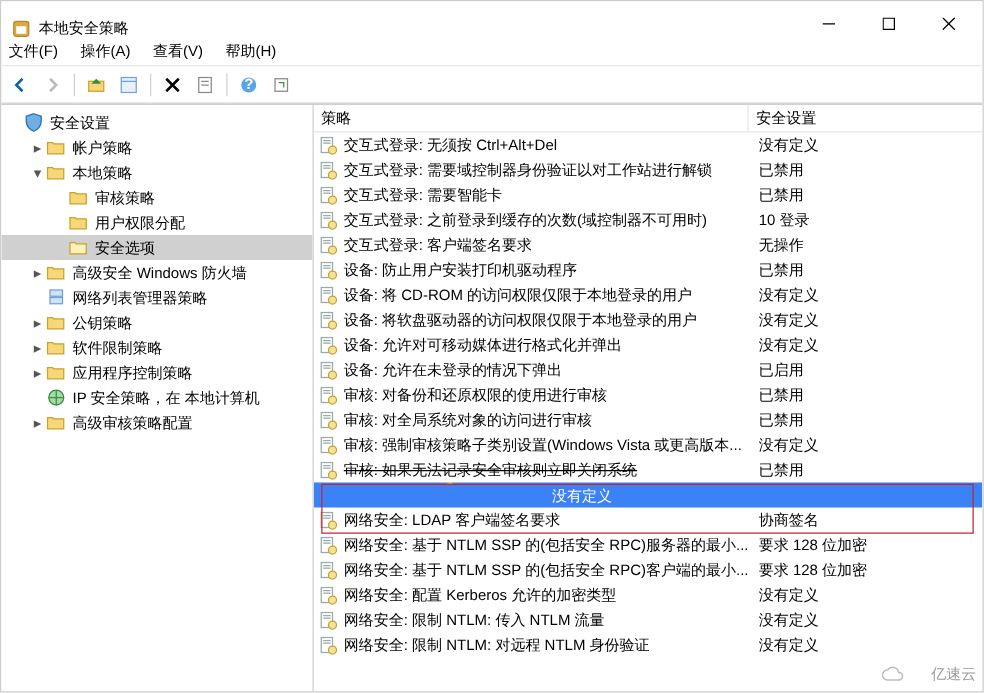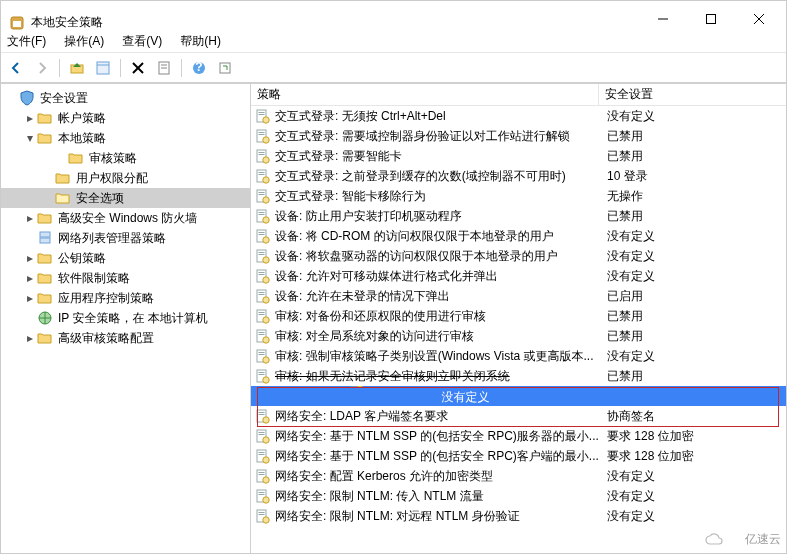--- a/index.html
+++ b/index.html
@@ -174,21 +174,21 @@
       </div>
       <div class="tree-node" style="padding-left: 22px;">
         <span class="expander">▾</span>
         <span class="folder-icon">
           <svg width="16" height="16">
             <path d="M1 4h4l1 1h8v8H1z" fill="#f7d77a" stroke="#c9a227"></path>
           </svg>
         </span>
         <span class="label-wrap">本地策略</span>
       </div>
-      <div class="tree-node" style="padding-left: 53px;">
+      <div class="tree-node" style="padding-left: 40px;">
         <span class="expander"></span>
         <span class="folder-icon">
           <svg width="16" height="16">
             <path d="M1 4h4l1 1h8v8H1z" fill="#f7d77a" stroke="#c9a227"></path>
           </svg>
         </span>
         <span class="label-wrap">审核策略</span>
       </div>
       <div class="tree-node" style="padding-left: 40px;">
         <span class="expander"></span>
@@ -339,21 +339,21 @@
         <div class="policy-row">
           <div class="c1">
             <span class="ico">
               <svg width="16" height="16">
                 <rect x="2" y="1" width="9" height="12" fill="#fff" stroke="#9aa"></rect>
                 <rect x="3.5" y="3" width="6" height="1" fill="#9aa"></rect>
                 <rect x="3.5" y="5" width="6" height="1" fill="#9aa"></rect>
                 <circle cx="11" cy="11" r="3.2" fill="#f3e29b" stroke="#c9a227"></circle>
               </svg>
             </span>
-            <span>交互式登录: 智能卡移除行为</span>
+            <span>交互式登录: 客户端签名要求</span>
           </div>
           <div class="c2">无操作</div>
         </div>
         <div class="policy-row">
           <div class="c1">
             <span class="ico">
               <svg width="16" height="16">
                 <rect x="2" y="1" width="9" height="12" fill="#fff" stroke="#9aa"></rect>
                 <rect x="3.5" y="3" width="6" height="1" fill="#9aa"></rect>
                 <rect x="3.5" y="5" width="6" height="1" fill="#9aa"></rect>

